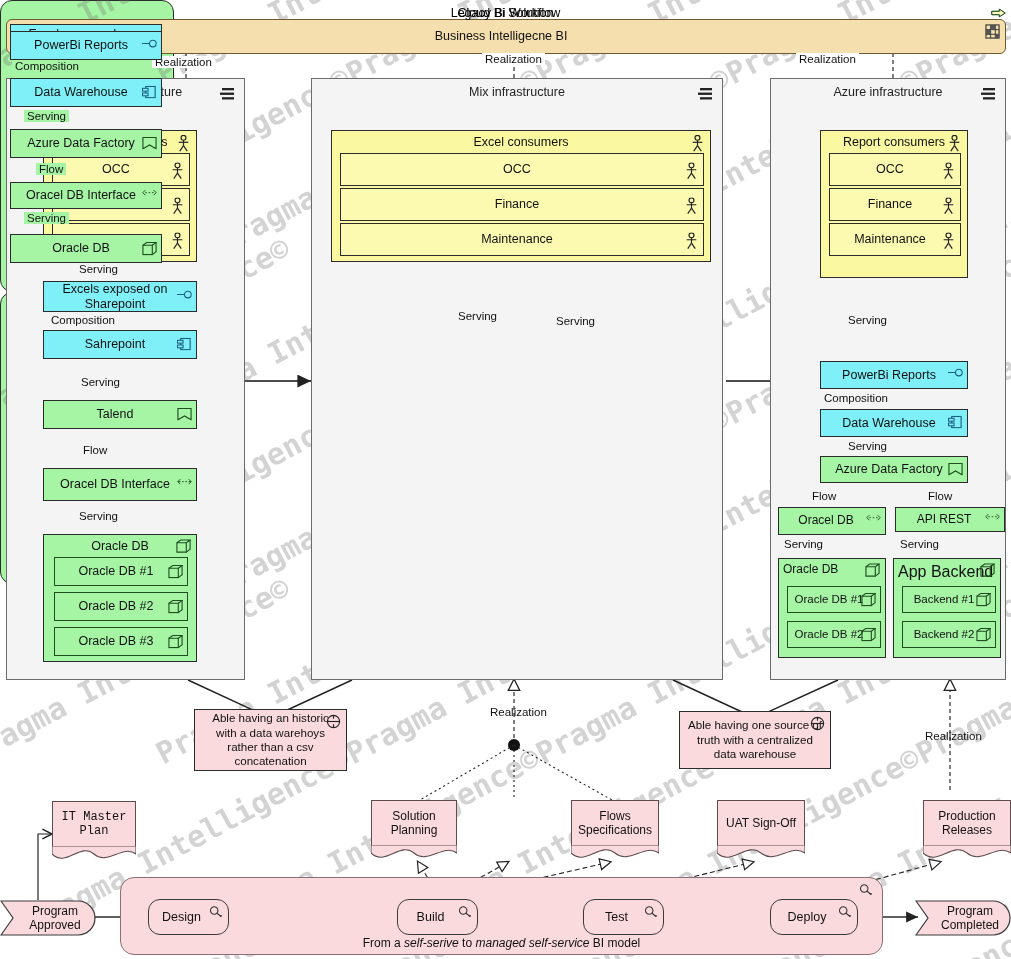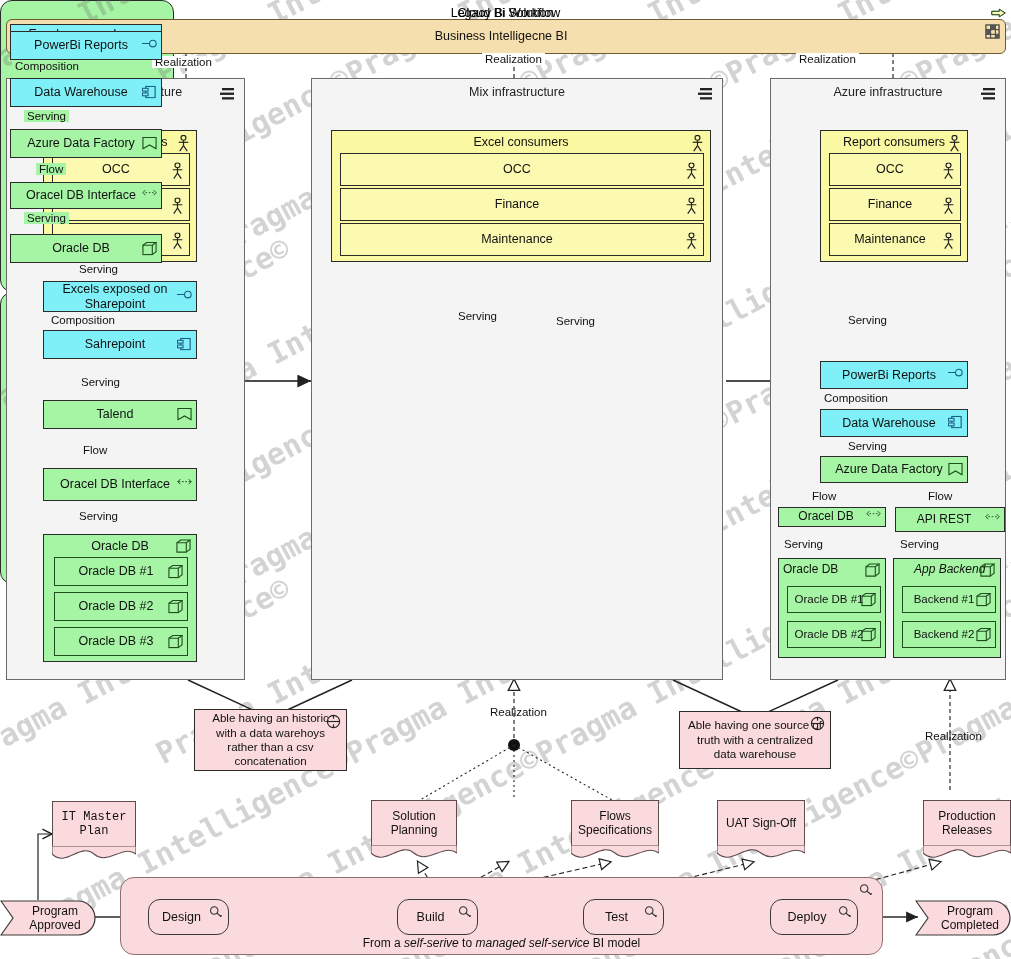--- a/index.html
+++ b/index.html
@@ -562,21 +562,21 @@
       <span class="icon">
           <svg viewBox="0 0 16 15">
             <path d="M1,4 L11,4 L11,14 L1,14 Z" fill="none" stroke="#1f4f1f" stroke-width="1.2"></path>
             <path d="M1,4 L5,1 L15,1 L11,4" fill="none" stroke="#1f4f1f" stroke-width="1.2"></path>
             <path d="M11,14 L15,11 L15,1" fill="none" stroke="#1f4f1f" stroke-width="1.2"></path>
           </svg>
         </span>
     </div>
   </div>
 
-  <div class="node yellow" style="left:820px;top:130px;width:148px;height:132px;display:block;padding:0;">
+  <div class="node yellow" style="left:820px;top:130px;width:148px;height:148px;display:block;padding:0;">
     <div style="position:absolute;left:0;right:0;top:4px;text-align:center;font-size:12.5px;">Report consumers</div>
     <span class="icon-tl"><svg viewBox="0 0 14 16">
           <circle cx="7" cy="2.6" r="2.3" fill="none" stroke="#222" stroke-width="1.1"></circle>
           <line x1="7" y1="5" x2="7" y2="10" stroke="#222" stroke-width="1.1"></line>
           <line x1="2.5" y1="6.8" x2="11.5" y2="6.8" stroke="#222" stroke-width="1.1"></line>
           <line x1="7" y1="10" x2="3.5" y2="15" stroke="#222" stroke-width="1.1"></line>
           <line x1="7" y1="10" x2="10.5" y2="15" stroke="#222" stroke-width="1.1"></line>
         </svg></span>
     <div class="node yellow2" style="left:8px;top:22px;width:132px;height:33px;">
       <span class="lbl">OCC</span>
@@ -645,21 +645,21 @@
     <span class="icon">
         <svg viewBox="0 0 16 14">
           <path d="M1,1 L15,1 L15,13 L8,9 L1,13 Z" fill="none" stroke="#1f4f1f" stroke-width="1.2"></path>
         </svg>
       </span>
   </div>
 
   <div class="in-label" style="left:809px;top:490px;">Flow</div>
   <div class="in-label" style="left:925px;top:490px;">Flow</div>
 
-  <div class="node green" style="left:778px;top:507px;width:108px;height:20px;font-size:12px;padding-right:18px;">
+  <div class="node green" style="left:778px;top:507px;width:108px;height:28px;font-size:12px;padding-right:18px;">
     <span class="lbl">Oracel DB</span>
     <span class="icon">
         <svg viewBox="0 0 18 10">
           <path d="M4,2 L1,5 L4,8" fill="none" stroke="#1f4f1f" stroke-width="1.2"></path>
           <path d="M14,2 L17,5 L14,8" fill="none" stroke="#1f4f1f" stroke-width="1.2"></path>
           <line x1="4" y1="5" x2="14" y2="5" stroke="#1f4f1f" stroke-width="1.1" stroke-dasharray="2,2"></line>
         </svg>
       </span>
   </div>
   <div class="node green" style="left:895px;top:507px;width:110px;height:25px;font-size:12px;padding-right:18px;">
@@ -699,21 +699,21 @@
           <svg viewBox="0 0 16 15">
             <path d="M1,4 L11,4 L11,14 L1,14 Z" fill="none" stroke="#1f4f1f" stroke-width="1.2"></path>
             <path d="M1,4 L5,1 L15,1 L11,4" fill="none" stroke="#1f4f1f" stroke-width="1.2"></path>
             <path d="M11,14 L15,11 L15,1" fill="none" stroke="#1f4f1f" stroke-width="1.2"></path>
           </svg>
         </span>
     </div>
   </div>
 
   <div class="node green" style="left:893px;top:558px;width:108px;height:100px;display:block;padding:0;">
-    <div style="position:absolute;left:20px;top:4px;font-size:12px;font-style:italic;">App Backend</div>
+    <div style="position:absolute;left:4px;top:4px;font-size:16px;">App Backend</div>
     <span class="icon-tl"><svg viewBox="0 0 16 15">
           <path d="M1,4 L11,4 L11,14 L1,14 Z" fill="none" stroke="#1f4f1f" stroke-width="1.2"></path>
           <path d="M1,4 L5,1 L15,1 L11,4" fill="none" stroke="#1f4f1f" stroke-width="1.2"></path>
           <path d="M11,14 L15,11 L15,1" fill="none" stroke="#1f4f1f" stroke-width="1.2"></path>
         </svg></span>
     <div class="node green-inner" style="left:8px;top:27px;width:94px;height:27px;font-size:11.5px;padding-right:16px;">
       <span class="lbl">Backend #1</span>
       <span class="icon">
           <svg viewBox="0 0 16 15">
             <path d="M1,4 L11,4 L11,14 L1,14 Z" fill="none" stroke="#1f4f1f" stroke-width="1.2"></path>

